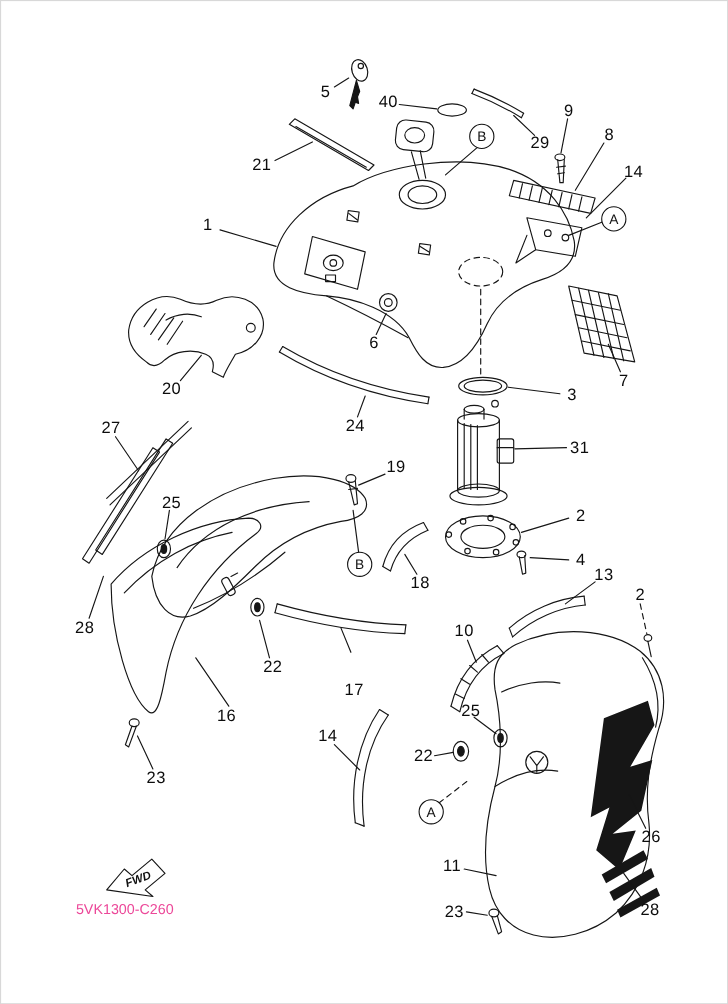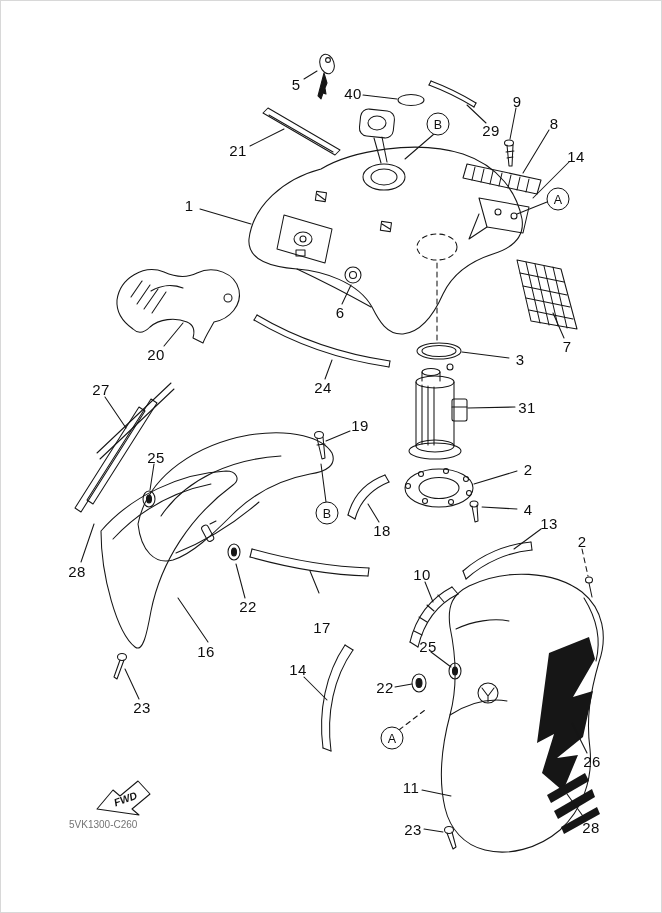--- a/index.html
+++ b/index.html
@@ -4,21 +4,21 @@
 <style>
   html,body{margin:0;padding:0;background:#fff}
   .stage{position:relative;width:662px;height:913px;background:#ffffff;overflow:hidden;
          font-family:"Liberation Sans",sans-serif;border:1px solid #d8d8d8;box-sizing:border-box}
   .art{position:absolute;left:0;top:0;width:662px;height:913px}
   .lbl{position:absolute;transform:translate(-50%,-50%);font-size:15px;color:#0c0c0c;
        letter-spacing:.4px;user-select:none}
   .callout{position:absolute;transform:translate(-50%,-50%);width:21px;height:21px;
        border:1.5px solid #111;border-radius:50%;display:flex;align-items:center;
        justify-content:center;font-size:12.5px;color:#111;background:#fff}
-  .code{position:absolute;left:68px;top:818px;font-size:10px;color:#737373}
+  .code{position:absolute;left:68px;top:818px;font-size:13px;color:#ec4899}
   .fwd-text{font-size:10.5px;font-weight:bold;font-style:italic;fill:#111;stroke:none}
 </style>
 </head>
 <body>
 
 <div class="stage">
 
   <svg class="art" viewBox="0 0 662 913" stroke="#161616" fill="none" stroke-width="1.05" stroke-linecap="round" stroke-linejoin="round">
 
     <g>

